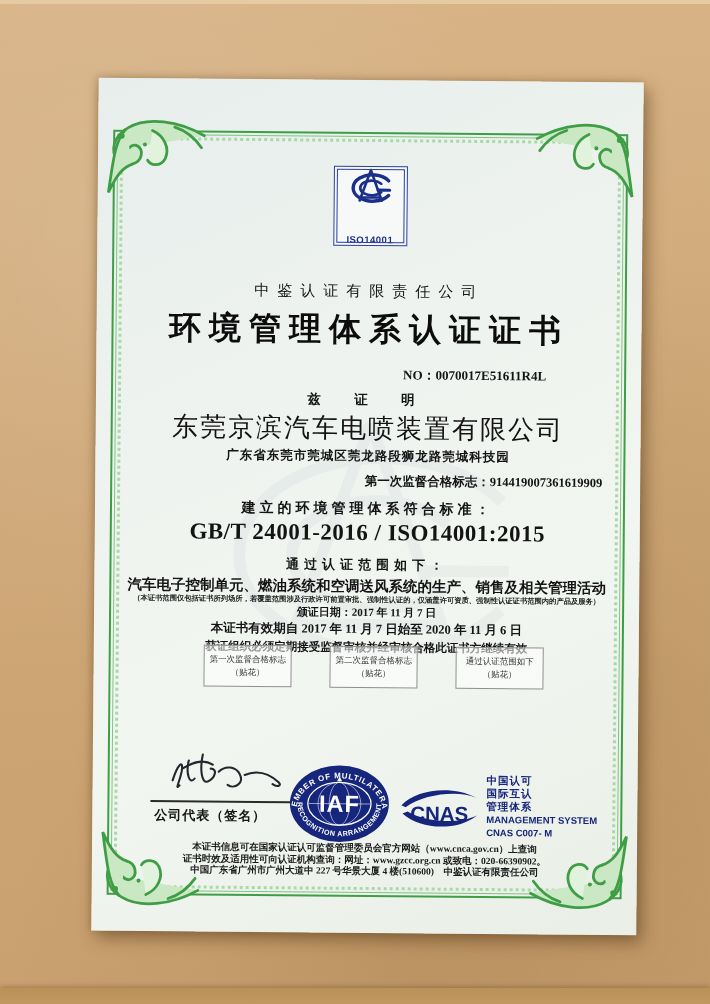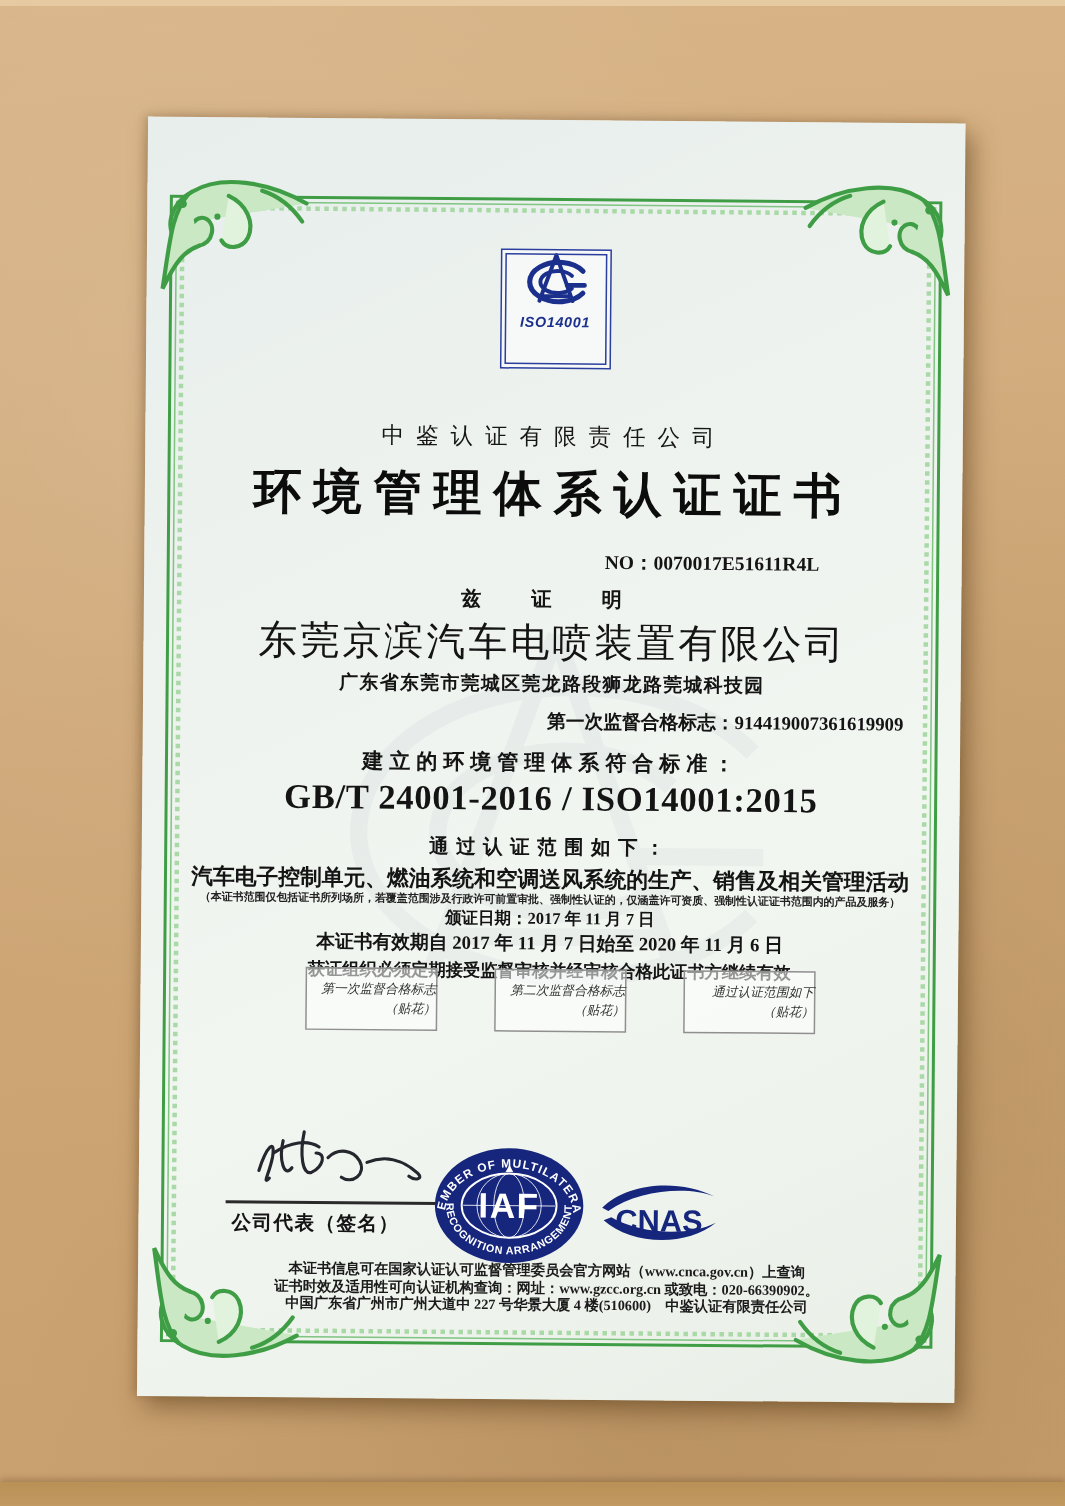--- a/index.html
+++ b/index.html
@@ -26,43 +26,43 @@
   .corner{ position:absolute; width:102px; height:80px; }
   .corner.tl{ left:6px; top:38px; }
   .corner.tr{ right:6px; top:38px; transform:scaleX(-1); }
   .corner.bl{ left:6px; bottom:22px; transform:scaleY(-1); }
   .corner.br{ right:6px; bottom:22px; transform:scale(-1,-1); }
   .watermark{ position:absolute; left:75px; top:320px; width:400px; height:310px; opacity:.07; }
   .abs{ position:absolute; }
   .ctr{ width:100%; text-align:center; white-space:nowrap; }
   .logo-box{ position:absolute; top:86px; left:50%; transform:translateX(-50%);
     width:74px; height:80px; border:1.5px solid #2b3f9e; background:rgba(255,255,255,.55);
-    display:flex; flex-direction:column; align-items:center; justify-content:flex-start;font-style:italic; }
+    display:flex; flex-direction:column; align-items:center; justify-content:space-between; }
   .logo-box::after{ content:""; position:absolute; inset:2px; border:1px solid #2b3f9e; }
   .iso-text{ font-family:"Liberation Sans",sans-serif; font-size:9.5px; letter-spacing:.5px;
     color:#1b2f8c; margin-top:1px; font-weight:600; }
   .issuer{ top:202px; font-size:15px; letter-spacing:8px; font-weight:500; color:#161616; }
   .title{ top:228px; font-size:32px; font-weight:700; letter-spacing:8px; color:#0c0c0c; }
   .certno{ top:286px; right:95px; font-size:13px; font-weight:700; white-space:nowrap; }
   .certify{ top:311px; font-size:13.5px; letter-spacing:15px; font-weight:600; }
   .company{ top:331px; font-size:26px; font-weight:500; letter-spacing:2px; }
   .address{ top:368px; font-size:12.5px; font-weight:700; letter-spacing:1px; }
   .credit{ top:393px; right:38px; font-size:12.5px; font-weight:600; white-space:nowrap; }
   .std-intro{ top:420px; font-size:14px; letter-spacing:4px; font-weight:600; }
   .standard{ top:440px; font-size:23px; font-weight:700; letter-spacing:.5px; }
   .scope-intro{ top:476px; font-size:13px; letter-spacing:5px; font-weight:600; }
   .scope{ top:497px; font-size:14.5px; font-weight:700; }
   .scope-note{ top:515px; font-size:7.3px; font-weight:700; color:#222; }
   .issue-date{ top:525px; font-size:11px; font-weight:700; }
   .validity{ top:541px; font-size:12.5px; font-weight:600; }
   .supervision{ top:560px; font-size:11.5px; font-weight:700; }
   .stickers{ position:absolute; top:566px; left:110px; display:flex; gap:38px; }
   .sticker{ width:88px; height:42px; border:1px solid #8f8f8f; background:rgba(255,255,255,.55);
-    display:flex; flex-direction:column; align-items:flex-end; justify-content:center;
-    font-size:8.5px; color:#333; line-height:1.55; white-space:nowrap;font-style:italic; }
+    display:flex; flex-direction:column; align-items:center; justify-content:center;
+    font-size:8.5px; color:#333; line-height:1.55; white-space:nowrap; }
   .sig-script{ left:70px; top:666px; width:128px; height:54px; }
   .sig-line{ left:58px; top:722px; width:142px; border-top:2px solid #2a2a2a; }
   .sig-label{ left:62px; top:728px; font-size:13px; font-weight:600; letter-spacing:1px; white-space:nowrap;text-align:right; }
   .iaf-seal{ left:196px; top:684px; width:102px; height:80px; }
   .cnas-mark{ left:306px; top:700px; width:82px; height:55px; }
   .cnas-text{ left:394px; top:693px; color:#16267c; font-family:"Liberation Sans",sans-serif; white-space:nowrap; }
   .cnas-text .cn{ font-size:10.5px; font-weight:700; line-height:13px; letter-spacing:1px; }
   .cnas-text .en{ font-size:9.5px; font-weight:700; line-height:13px; }
   .footer-info{ top:763px; font-size:9.5px; font-weight:700; line-height:11.5px; color:#1b1b1b; }
   .footer-info div{ white-space:nowrap; }
@@ -194,20 +194,27 @@
       <path d="M100,25 l5,9 h-10 z" fill="#fff"></path>
       <text x="100" y="94" font-family="Liberation Sans, sans-serif" font-size="46" font-weight="bold" fill="#fff" letter-spacing="2" text-anchor="middle">IAF</text>
     </svg>
 
     <svg class="abs cnas-mark" viewBox="0 0 160 90">
       <path d="M6,40 C36,8 104,0 152,24 C118,10 52,16 14,44 Z" fill="#16267c"></path>
       <path d="M8,56 C44,88 116,90 154,58 C120,76 56,74 18,52 Z" fill="#16267c"></path>
       <text x="80" y="70" font-family="Liberation Sans, sans-serif" font-size="40" font-weight="bold" fill="#16267c" text-anchor="middle">CNAS</text>
     </svg>
 
+    <div class="abs cnas-text">
+      <div class="cn">中国认可</div>
+      <div class="cn">国际互认</div>
+      <div class="cn">管理体系</div>
+      <div class="en">MANAGEMENT SYSTEM</div>
+      <div class="en">CNAS C007- M</div>
+    </div>
 
     <div class="abs ctr footer-info">
       <div>本证书信息可在国家认证认可监督管理委员会官方网站（www.cnca.gov.cn）上查询</div>
       <div>证书时效及适用性可向认证机构查询：网址：www.gzcc.org.cn 或致电：020-66390902。</div>
       <div>中国广东省广州市广州大道中 227 号华景大厦 4 楼(510600)　中鉴认证有限责任公司</div>
     </div>
 
   </div>
 </div>
 

